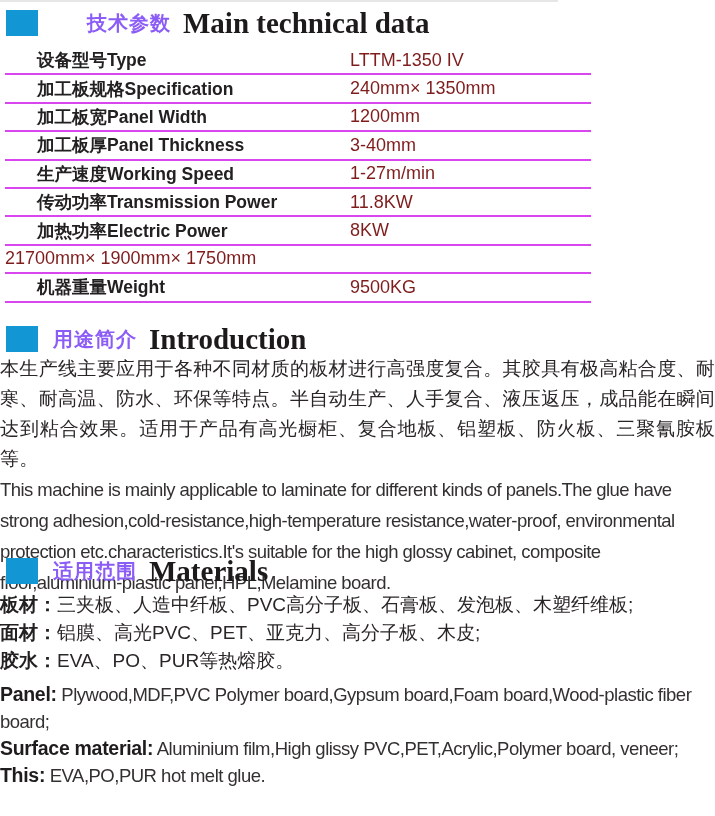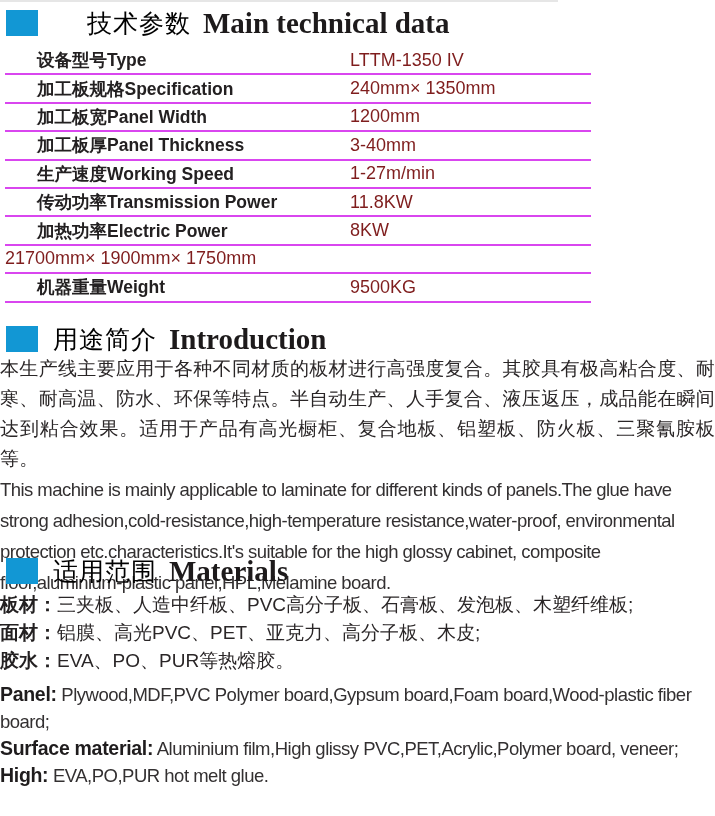--- a/index.html
+++ b/index.html
@@ -11,21 +11,21 @@
   }
   .top-line { position:absolute; top:0; left:0; width:558px; height:2px; background:#e6e6e6; }
 
   .section { position:absolute; left:0; width:715px; }
   .sec-tech { top:8px; }
   .sec-intro { top:324px; }
   .sec-materials { top:556px; }
 
   .sec-header { display:flex; align-items:center; height:30px; }
   .marker { width:32px; height:26px; margin-left:6px; flex:none; }
-  .title-cn { font-weight:normal; font-size:25px; letter-spacing:1px; white-space:nowrap; color:#000000; }
+  .title-cn { font-weight:bold; font-size:20px; letter-spacing:1px; white-space:nowrap; color:#8b5cf6; }
   .sec-tech .title-cn { margin-left:49px; font-family:"Liberation Sans","DejaVu Sans",sans-serif; }
   .sec-intro .title-cn, .sec-materials .title-cn { margin-left:15px; font-family:"Liberation Serif","DejaVu Serif",serif; }
   .title-en { font-family:"Liberation Serif","DejaVu Serif",serif; font-weight:bold; font-size:29px; margin-left:12px; white-space:nowrap; color:#1d1a1b; }
 
   .spec-table { margin:9px 0 0 5px; width:586px; }
   .spec-row { display:flex; align-items:center; height:28.4px; border-bottom:2px solid #d946ef; }
   .spec-label { width:345px; padding-left:32px; flex:none; font-weight:bold; font-size:17.5px; color:#232021; white-space:nowrap; }
   .spec-value { font-size:18px; color:#7f1d1d; white-space:nowrap; }
 
   .para-cn { font-size:19px; line-height:30px; letter-spacing:0.2px; text-align:justify; color:#2a2627; }
@@ -104,16 +104,16 @@
       <span class="title-en">Materials</span>
     </div>
     <div class="mat-list-cn">
       <div><span class="mat-label-cn">板材：</span><span>三夹板、人造中纤板、PVC高分子板、石膏板、发泡板、木塑纤维板;</span></div>
       <div><span class="mat-label-cn">面材：</span><span>铝膜、高光PVC、PET、亚克力、高分子板、木皮;</span></div>
       <div><span class="mat-label-cn">胶水：</span><span>EVA、PO、PUR等热熔胶。</span></div>
     </div>
     <div class="mat-list-en">
       <div><span class="mat-label-en">Panel:</span><span> Plywood,MDF,PVC Polymer board,Gypsum board,Foam board,Wood-plastic fiber board;</span></div>
       <div><span class="mat-label-en">Surface material:</span><span> Aluminium film,High glissy PVC,PET,Acrylic,Polymer board, veneer;</span></div>
-      <div><span class="mat-label-en">High:</span><span> EVA,PO,PUR hot melt glue.</span></div>
+      <div><span class="mat-label-en">This:</span><span> EVA,PO,PUR hot melt glue.</span></div>
     </div>
   </div>
 </div>
 
 </body></html>

